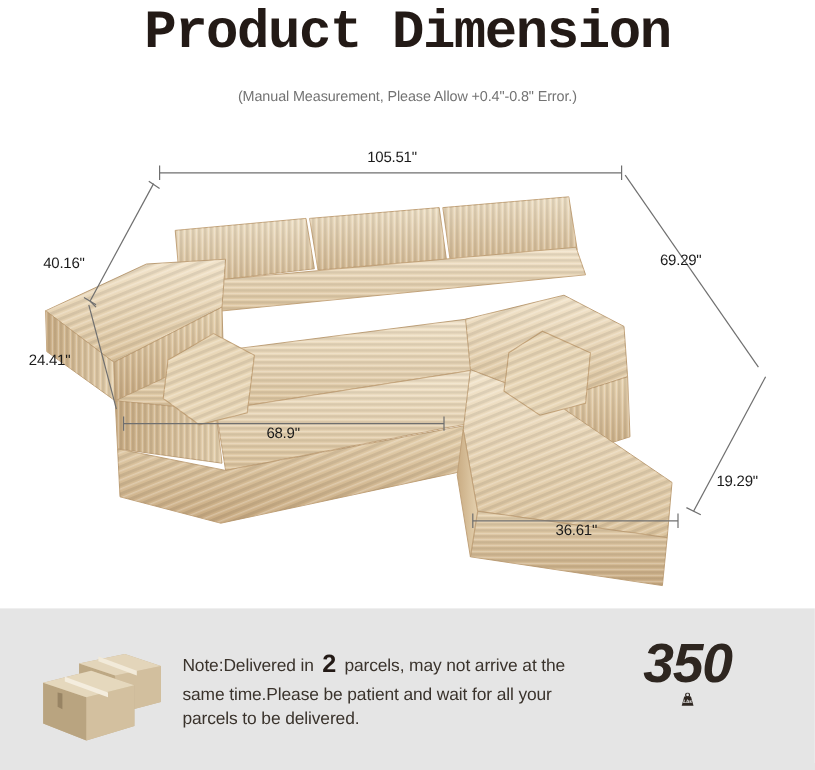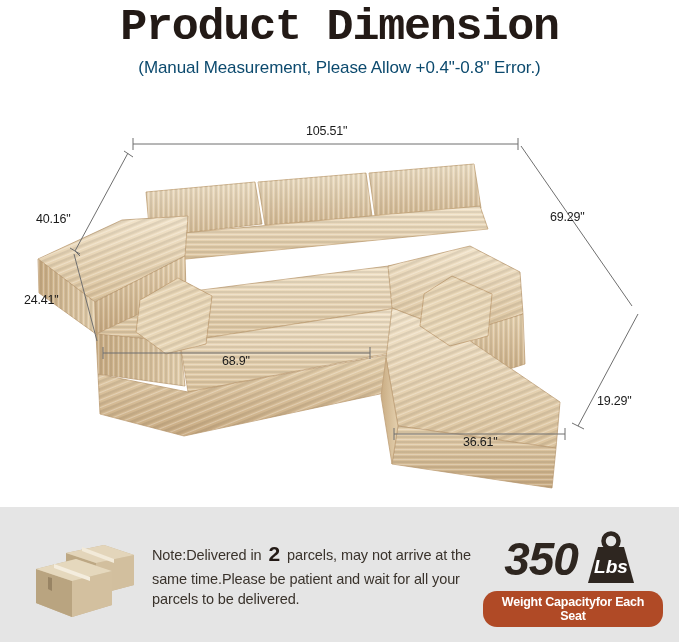--- a/index.html
+++ b/index.html
@@ -10,21 +10,21 @@
   }
   .page{position:relative;width:679px;height:642px;}
 
   
   .header{position:absolute;left:0;top:0;width:679px;text-align:center;}
   .title{
     font-size:45px;font-weight:bold;color:#231a16;
     letter-spacing:-1.2px;margin:4px 0 0 0;line-height:1.08;font-family:Liberation Mono, monospace;
   }
   .subtitle{
-    font-size:17px;color:#0c4a6e;margin-top:5px;letter-spacing:-0.1px;
+    font-size:12px;color:#737373;margin-top:20px;letter-spacing:-0.1px;
   }
 
   
   .product-area{position:absolute;left:0;top:96px;width:679px;height:400px;}
 
   
   .dim{
     position:absolute;font-size:12.5px;color:#1b1b1b;font-weight:500;
     white-space:nowrap;letter-spacing:-0.2px;
   }
@@ -47,21 +47,21 @@
   .boxes{position:absolute;left:22px;top:24px;width:120px;height:90px;}
   .note{
     position:absolute;left:152px;top:32px;width:330px;
     font-size:14.5px;color:#3a332c;line-height:1.42;letter-spacing:-0.1px;
   }
   .note b{font-size:21px;font-weight:bold;color:#231a16;
           vertical-align:-1px;padding:0 3px;}
   .weight{
     position:absolute;left:483px;top:22px;width:180px;height:100px;
   }
-  .weight-row{display:flex;align-items:center;justify-content:center;gap:2px;height:60px;}
+  .weight-row{display:flex;align-items:center;justify-content:center;gap:2px;height:60px;flex-direction:column;}
   .weight-num{
     font-size:46px;font-weight:bold;color:#2e2620;font-style:italic;
     letter-spacing:-1px;line-height:1;
   }
   .weight-pill{
     margin-top:2px;background:#b04a26;color:#ffffff;border-radius:14px;
     font-size:12.5px;font-weight:bold;text-align:center;
     padding:4px 10px;letter-spacing:-0.2px;
   }
 </style>
@@ -245,17 +245,16 @@
 
     <div class="weight">
       <div class="weight-row">
         <span class="weight-num">350</span>
         <svg width="62" height="56" viewBox="0 0 62 56">
           <circle cx="31" cy="10" r="7.5" fill="none" stroke="#2e2620" stroke-width="4.5"></circle>
           <path d="M18,16 L44,16 L54,52 L8,52 Z" fill="#2e2620"></path>
           <text x="31" y="42" text-anchor="middle" fill="#ffffff" font-family="Liberation Sans, sans-serif" font-size="19" font-weight="bold" font-style="italic">Lbs</text>
         </svg>
       </div>
-      <div class="weight-pill">Weight Capacityfor Each Seat</div>
     </div>
   </div>
 
 </div>
 
 </body></html>

